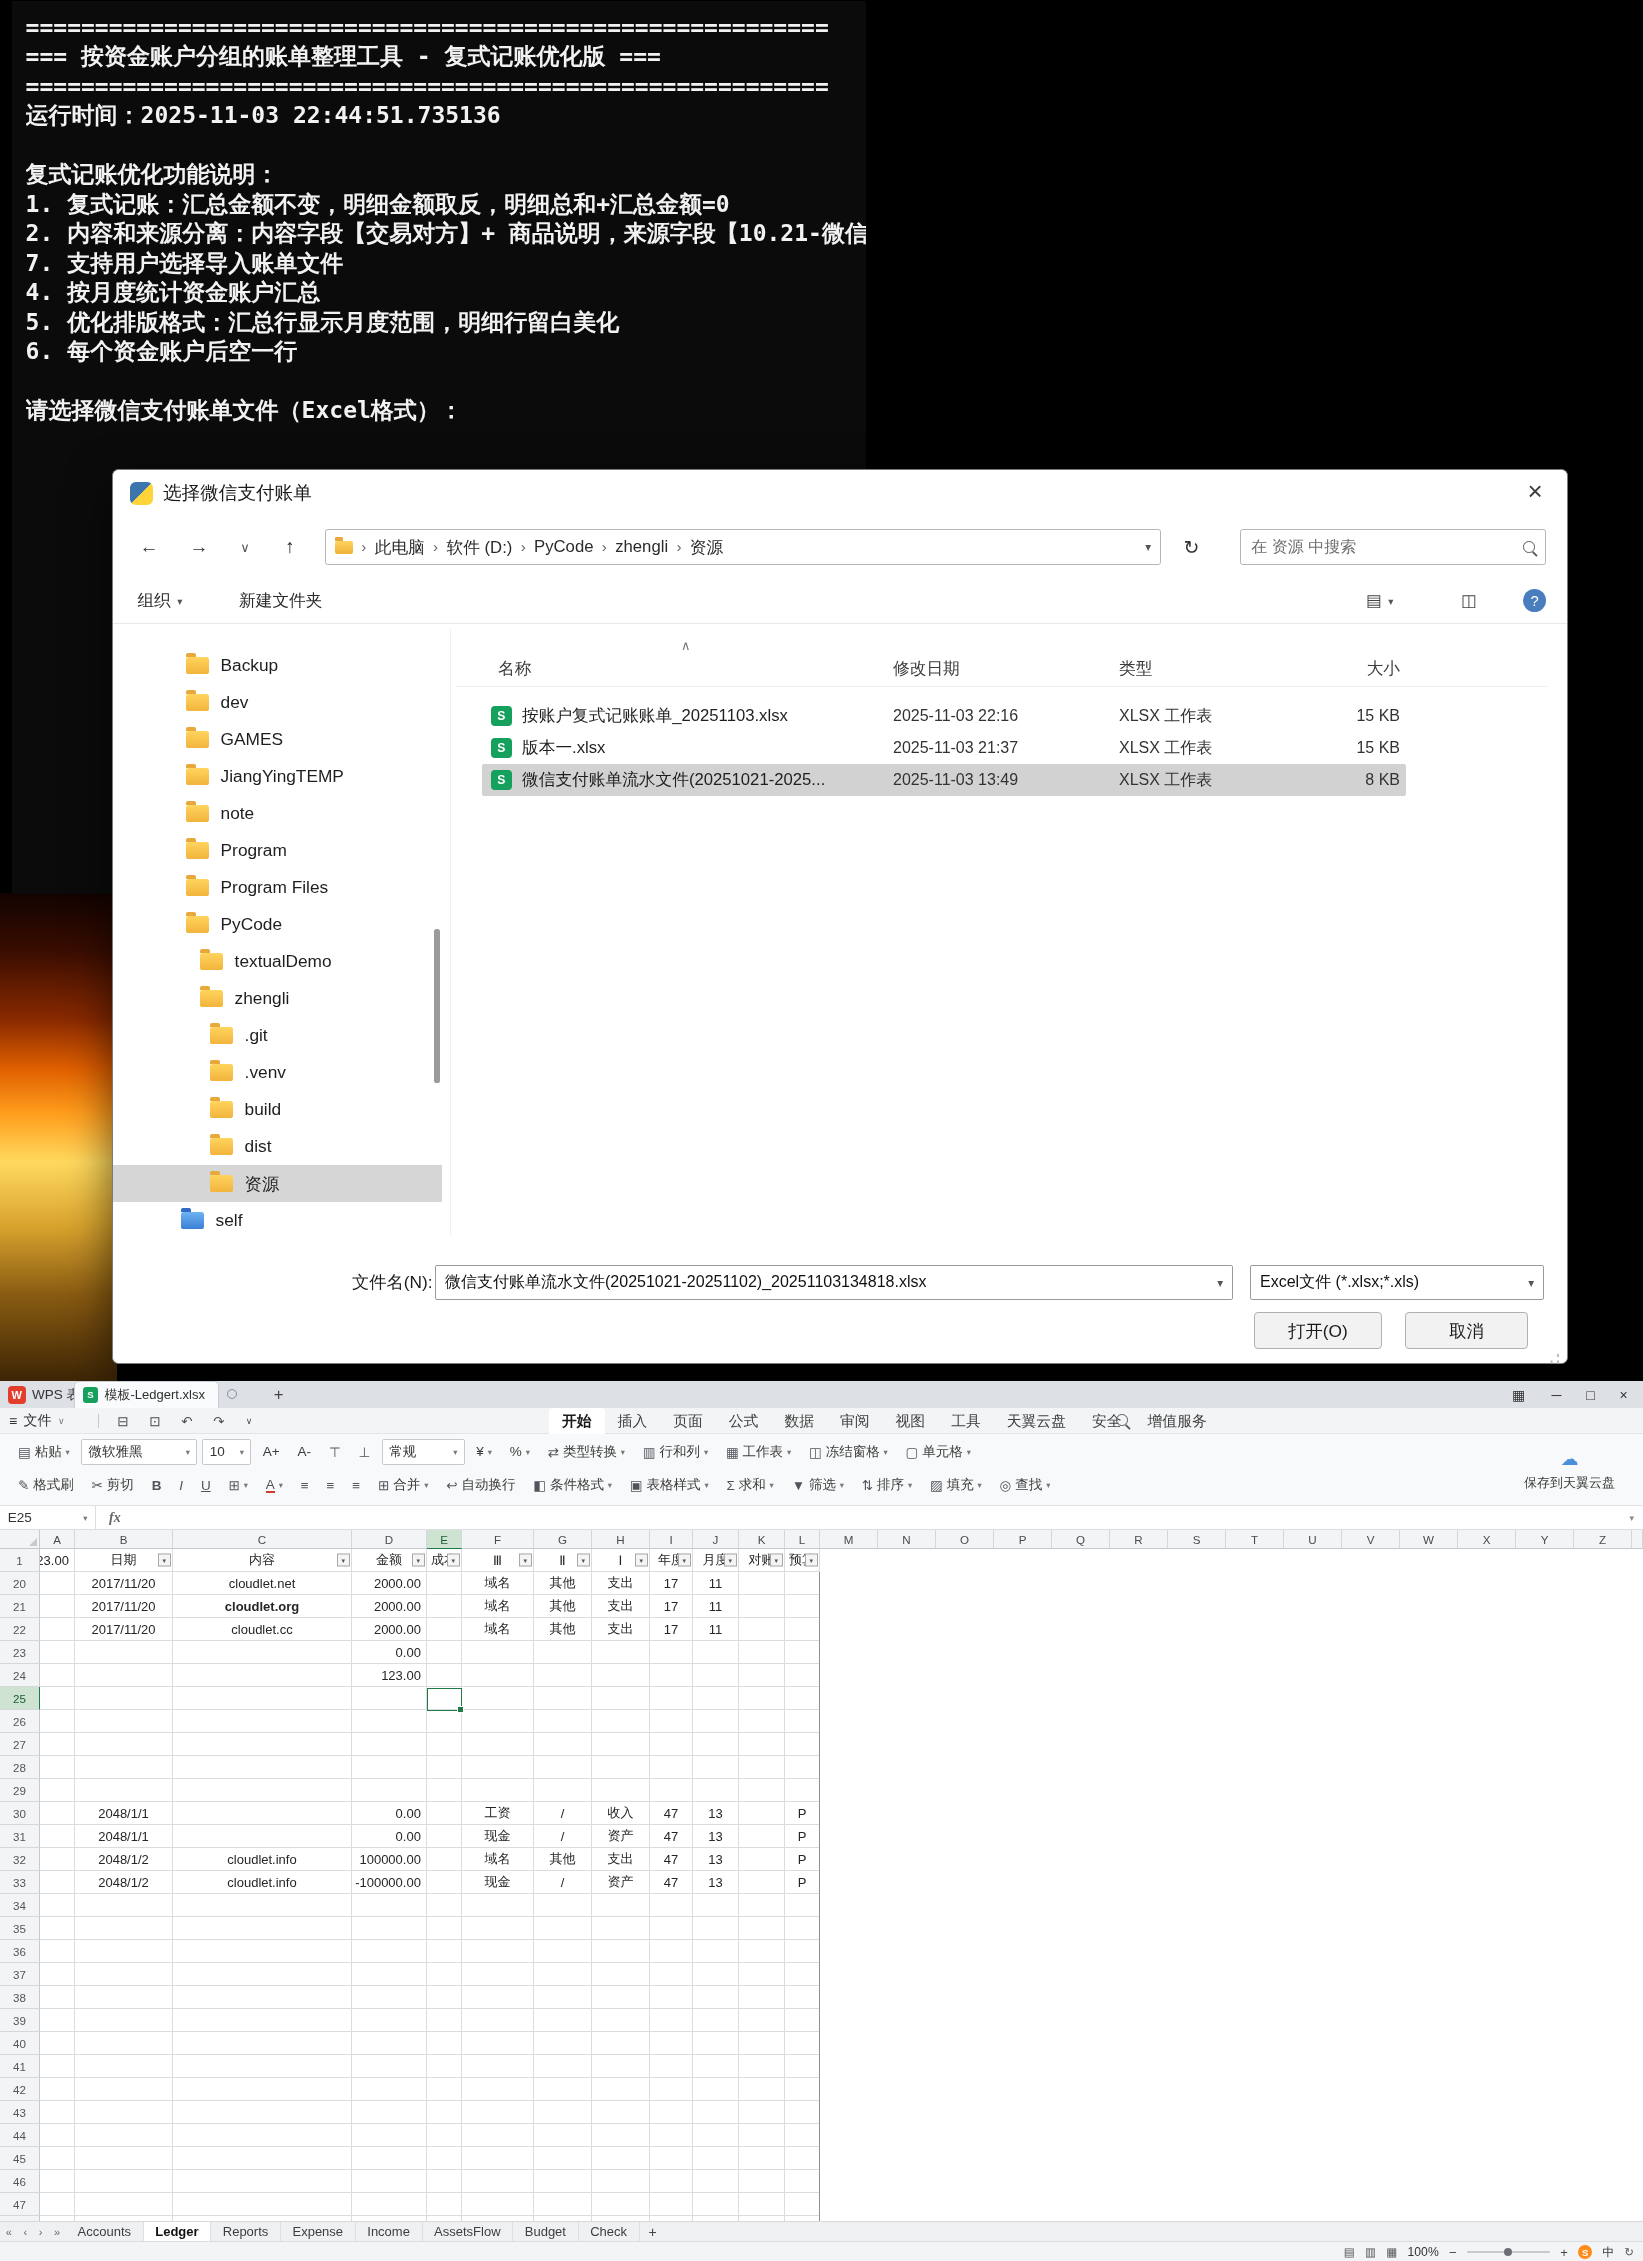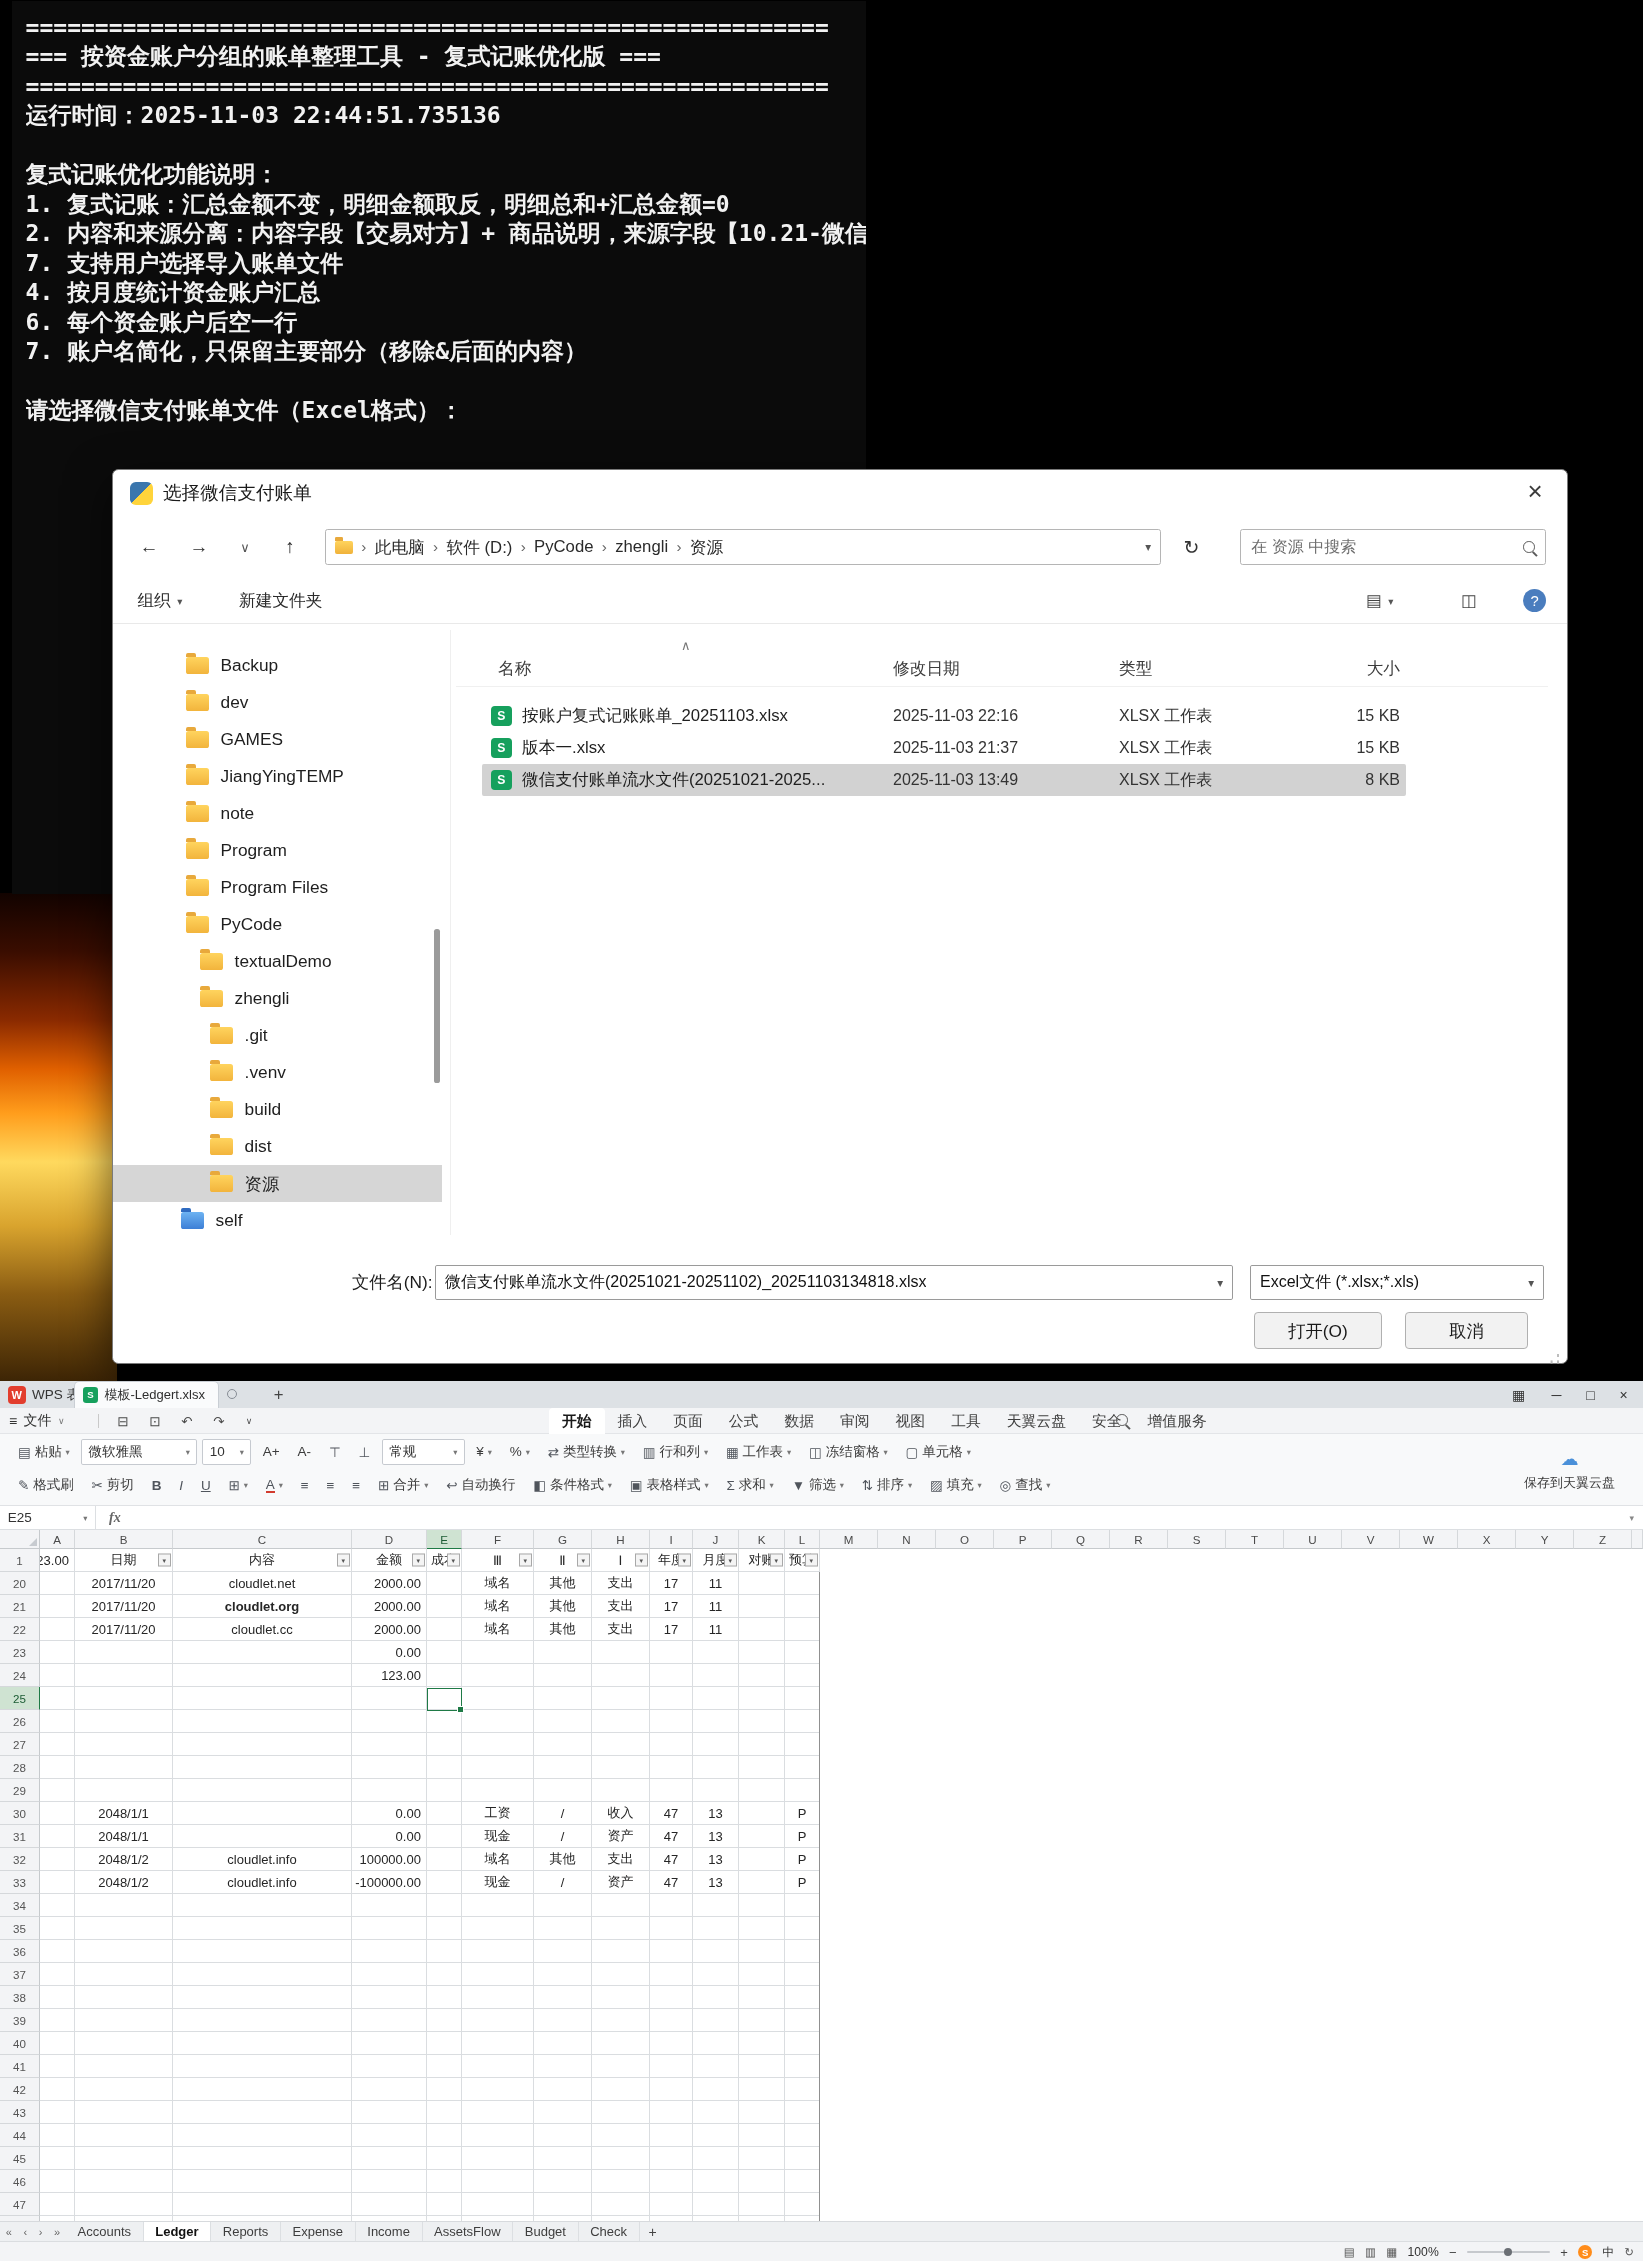--- a/index.html
+++ b/index.html
@@ -155,22 +155,22 @@
   <div class="tline">=== 按资金账户分组的账单整理工具 - 复式记账优化版 ===</div>
   <div class="tline">==========================================================</div>
   <div class="tline">运行时间：2025-11-03 22:44:51.735136</div>
   <div class="tblank"></div>
   <div class="tline">复式记账优化功能说明：</div>
   <div id="term-features">
       <div class="tline">1. 复式记账：汇总金额不变，明细金额取反，明细总和+汇总金额=0</div>
       <div class="tline">2. 内容和来源分离：内容字段【交易对方】+ 商品说明，来源字段【10.21-微信/支付宝账单】</div>
       <div class="tline">7. 支持用户选择导入账单文件</div>
       <div class="tline">4. 按月度统计资金账户汇总</div>
+      <div class="tline">5. 优化排版格式：汇总行显示月度范围，明细行留白美化</div>
       <div class="tline">6. 每个资金账户后空一行</div>
-      <div class="tline">7. 账户名简化，只保留主要部分（移除&amp;后面的内容）</div>
     </div>
   <div class="tblank"></div>
   <div class="tline">请选择微信支付账单文件（Excel格式）：</div>
 </div>
 
 <div id="dlg">
   <span class="py-ico"></span>
   <span class="dlg-title">选择微信支付账单</span>
   <span class="dlg-close">×</span>
 

